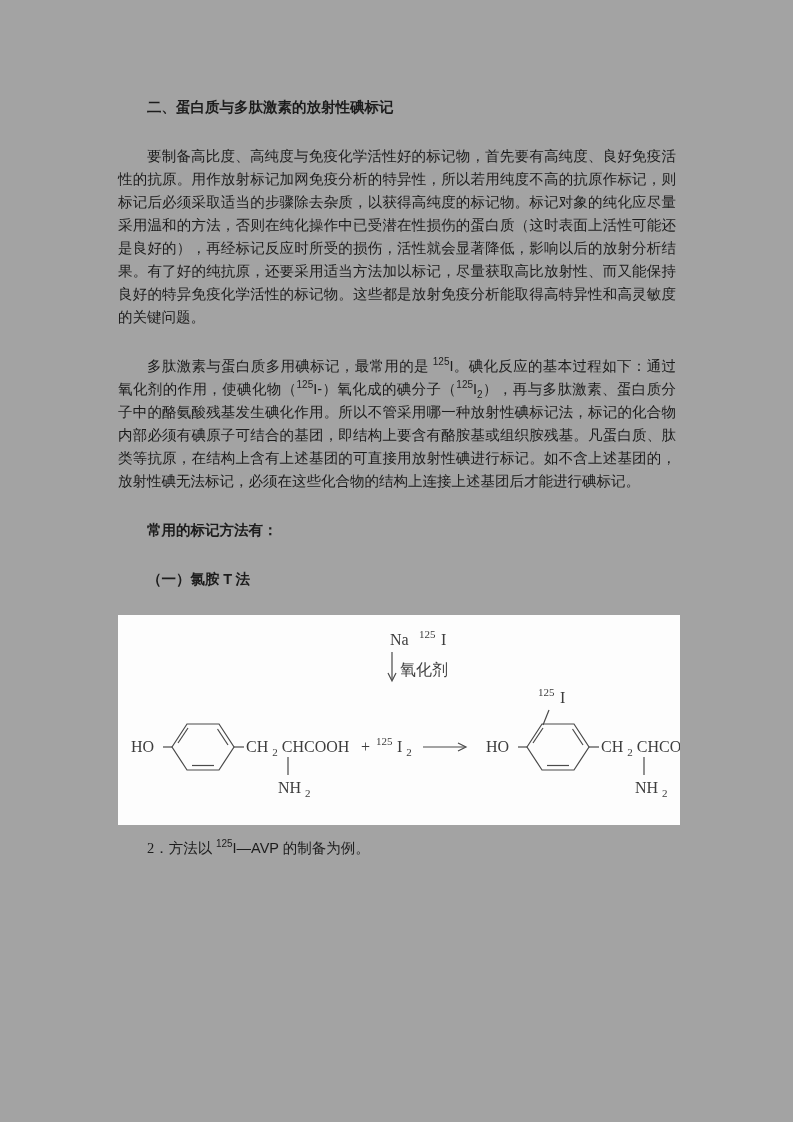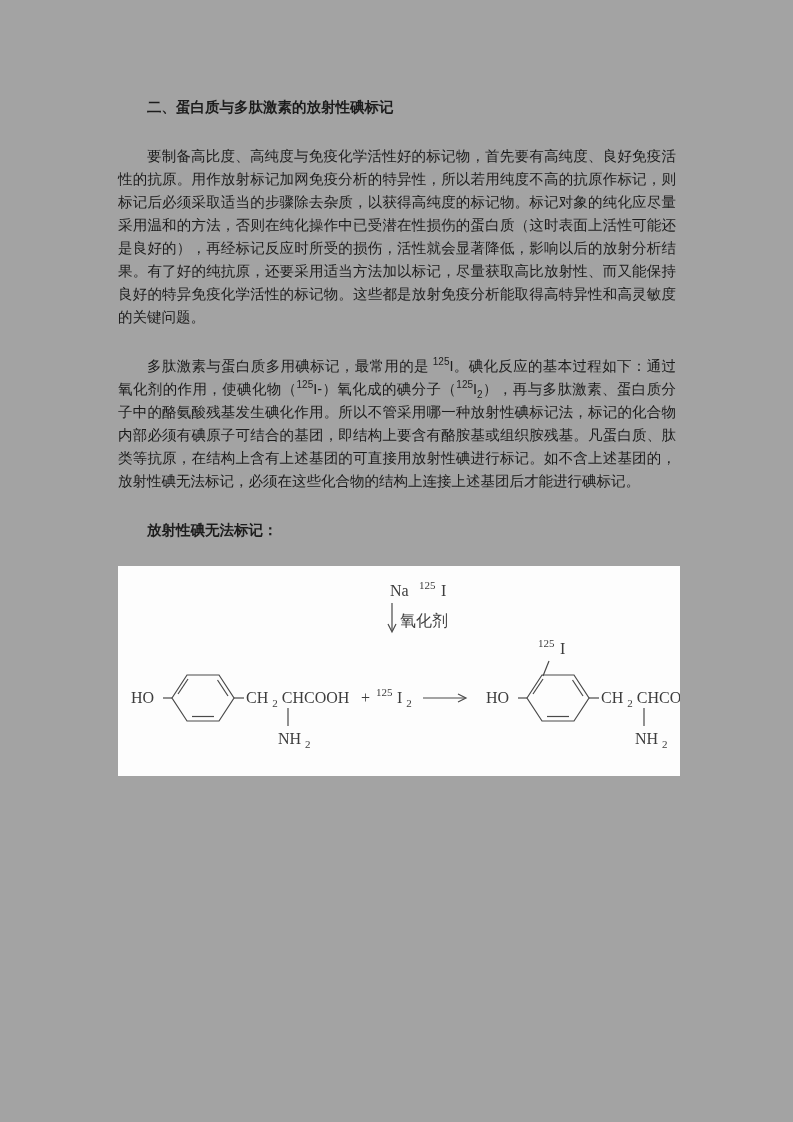--- a/index.html
+++ b/index.html
@@ -45,22 +45,23 @@
 
 <div class="page">
 
   <div class="doc-title">二、蛋白质与多肽激素的放射性碘标记</div>
 
   <div class="para">要制备高比度、高纯度与免疫化学活性好的标记物，首先要有高纯度、良好免疫活性的抗原。用作放射标记加网免疫分析的特异性，所以若用纯度不高的抗原作标记，则标记后必须采取适当的步骤除去杂质，以获得高纯度的标记物。标记对象的纯化应尽量采用温和的方法，否则在纯化操作中已受潜在性损伤的蛋白质（这时表面上活性可能还是良好的），再经标记反应时所受的损伤，活性就会显著降低，影响以后的放射分析结果。有了好的纯抗原，还要采用适当方法加以标记，尽量获取高比放射性、而又能保持良好的特异免疫化学活性的标记物。这些都是放射免疫分析能取得高特异性和高灵敏度的关键问题。</div>
 
   <div class="para"><span>多肽激素与蛋白质多用碘标记，最常用的是 </span><sup class="lat">125</sup><span class="lat">I</span><span>。碘化反应的基本过程如下：通过氧化剂的作用，使碘化物（</span><sup class="lat">125</sup><span class="lat">I-</span><span>）氧化成的碘分子（</span><sup class="lat">125</sup><span class="lat">I</span><sub class="lat">2</sub><span>），再与多肽激素、蛋白质分子中的酪氨酸残基发生碘化作用。所以不管采用哪一种放射性碘标记法，标记的化合物内部必须有碘原子可结合的基团，即结构上要含有酪胺基或组织胺残基。凡蛋白质、肽类等抗原，在结构上含有上述基团的可直接用放射性碘进行标记。如不含上述基团的，放射性碘无法标记，必须在这些化合物的结构上连接上述基团后才能进行碘标记。</span></div>
 
 
-  <div class="heading">放射性碘无法标记：</div>
+  <div class="heading">常用的标记方法有：</div>
 
+  <div class="heading"><span>（一）氯胺 </span><span class="lat">T</span><span> 法</span></div>
 
 
 
   <div class="diagram-wrap">
     <svg width="562" height="210" viewBox="0 0 562 210">
 
       <text font-size="16">
         <tspan x="272" y="30">Na</tspan>
         <tspan x="301" dy="-7" font-size="11">125</tspan>
         <tspan x="323" dy="7">I</tspan>
@@ -129,14 +130,15 @@
         <line class="bond" x1="526" y1="142" x2="526" y2="160"></line>
         <text font-size="16">
           <tspan x="517" y="178">NH</tspan>
           <tspan dy="4" font-size="11">2</tspan>
         </text>
       </g>
 
     </svg>
   </div>
 
+  <div class="para para-last"><span>2．方法以 </span><sup class="lat">125</sup><span class="lat">I—AVP</span><span> 的制备为例。</span></div>
 
 </div>
 
 </body></html>

